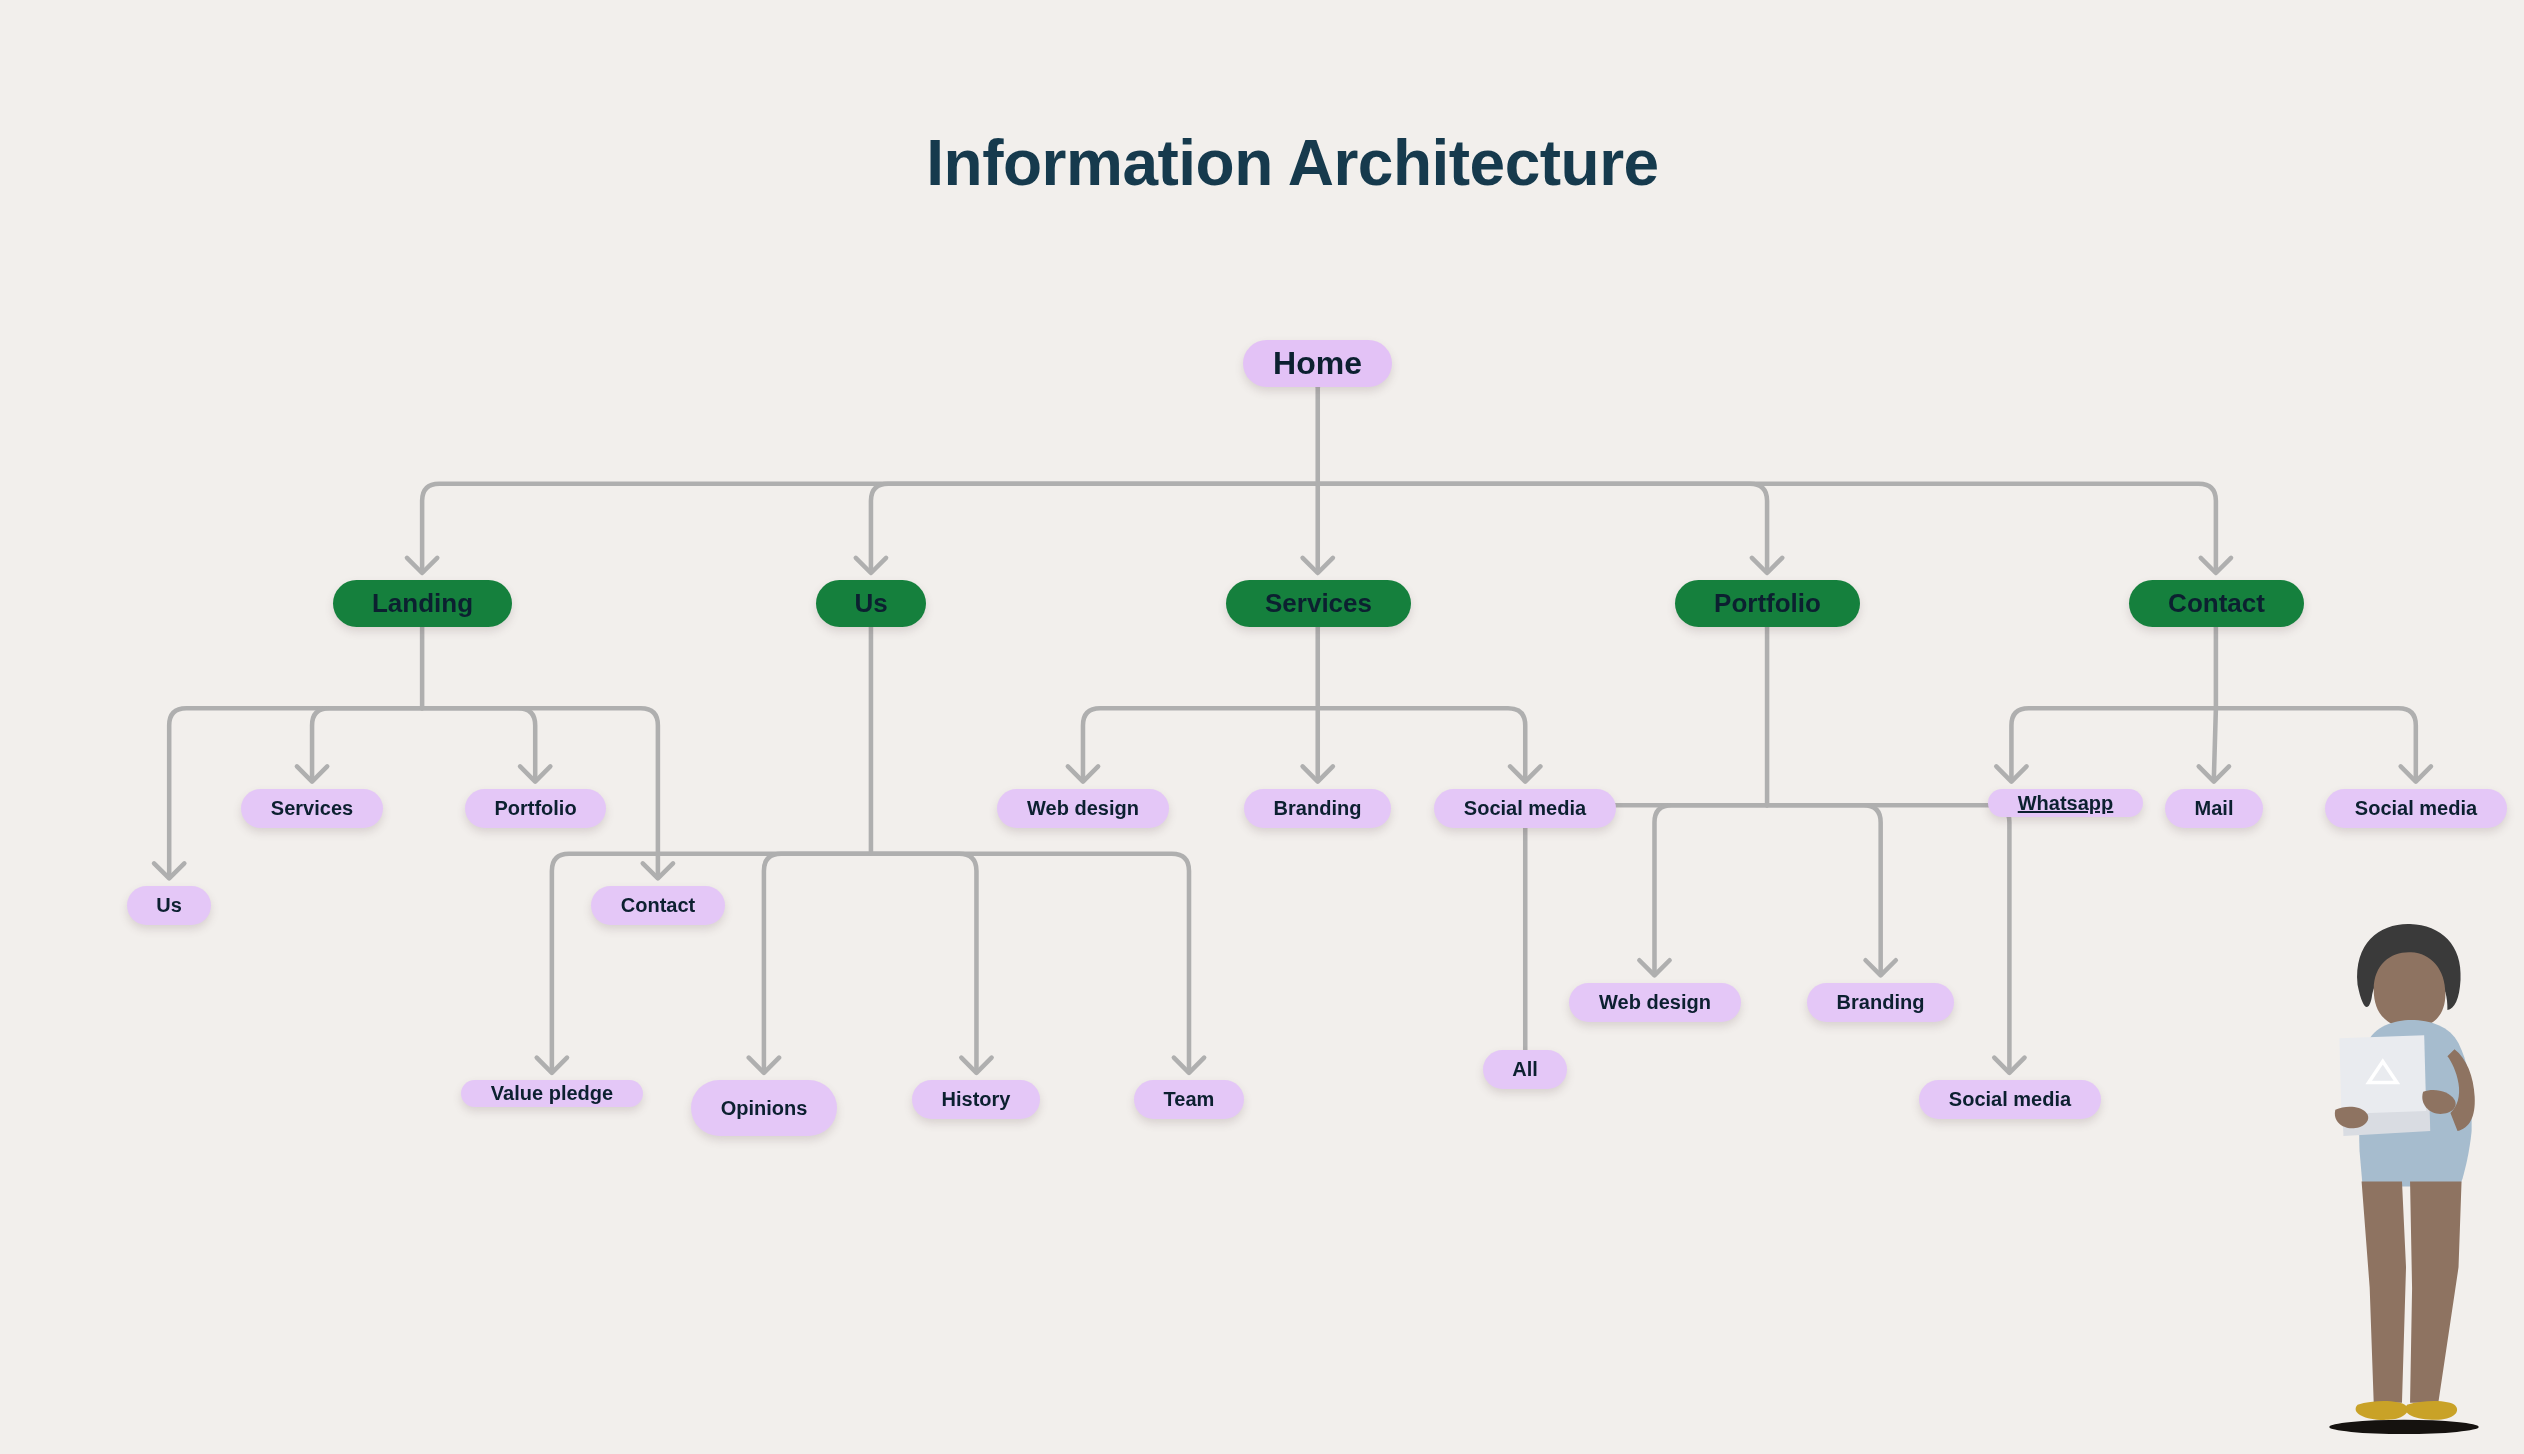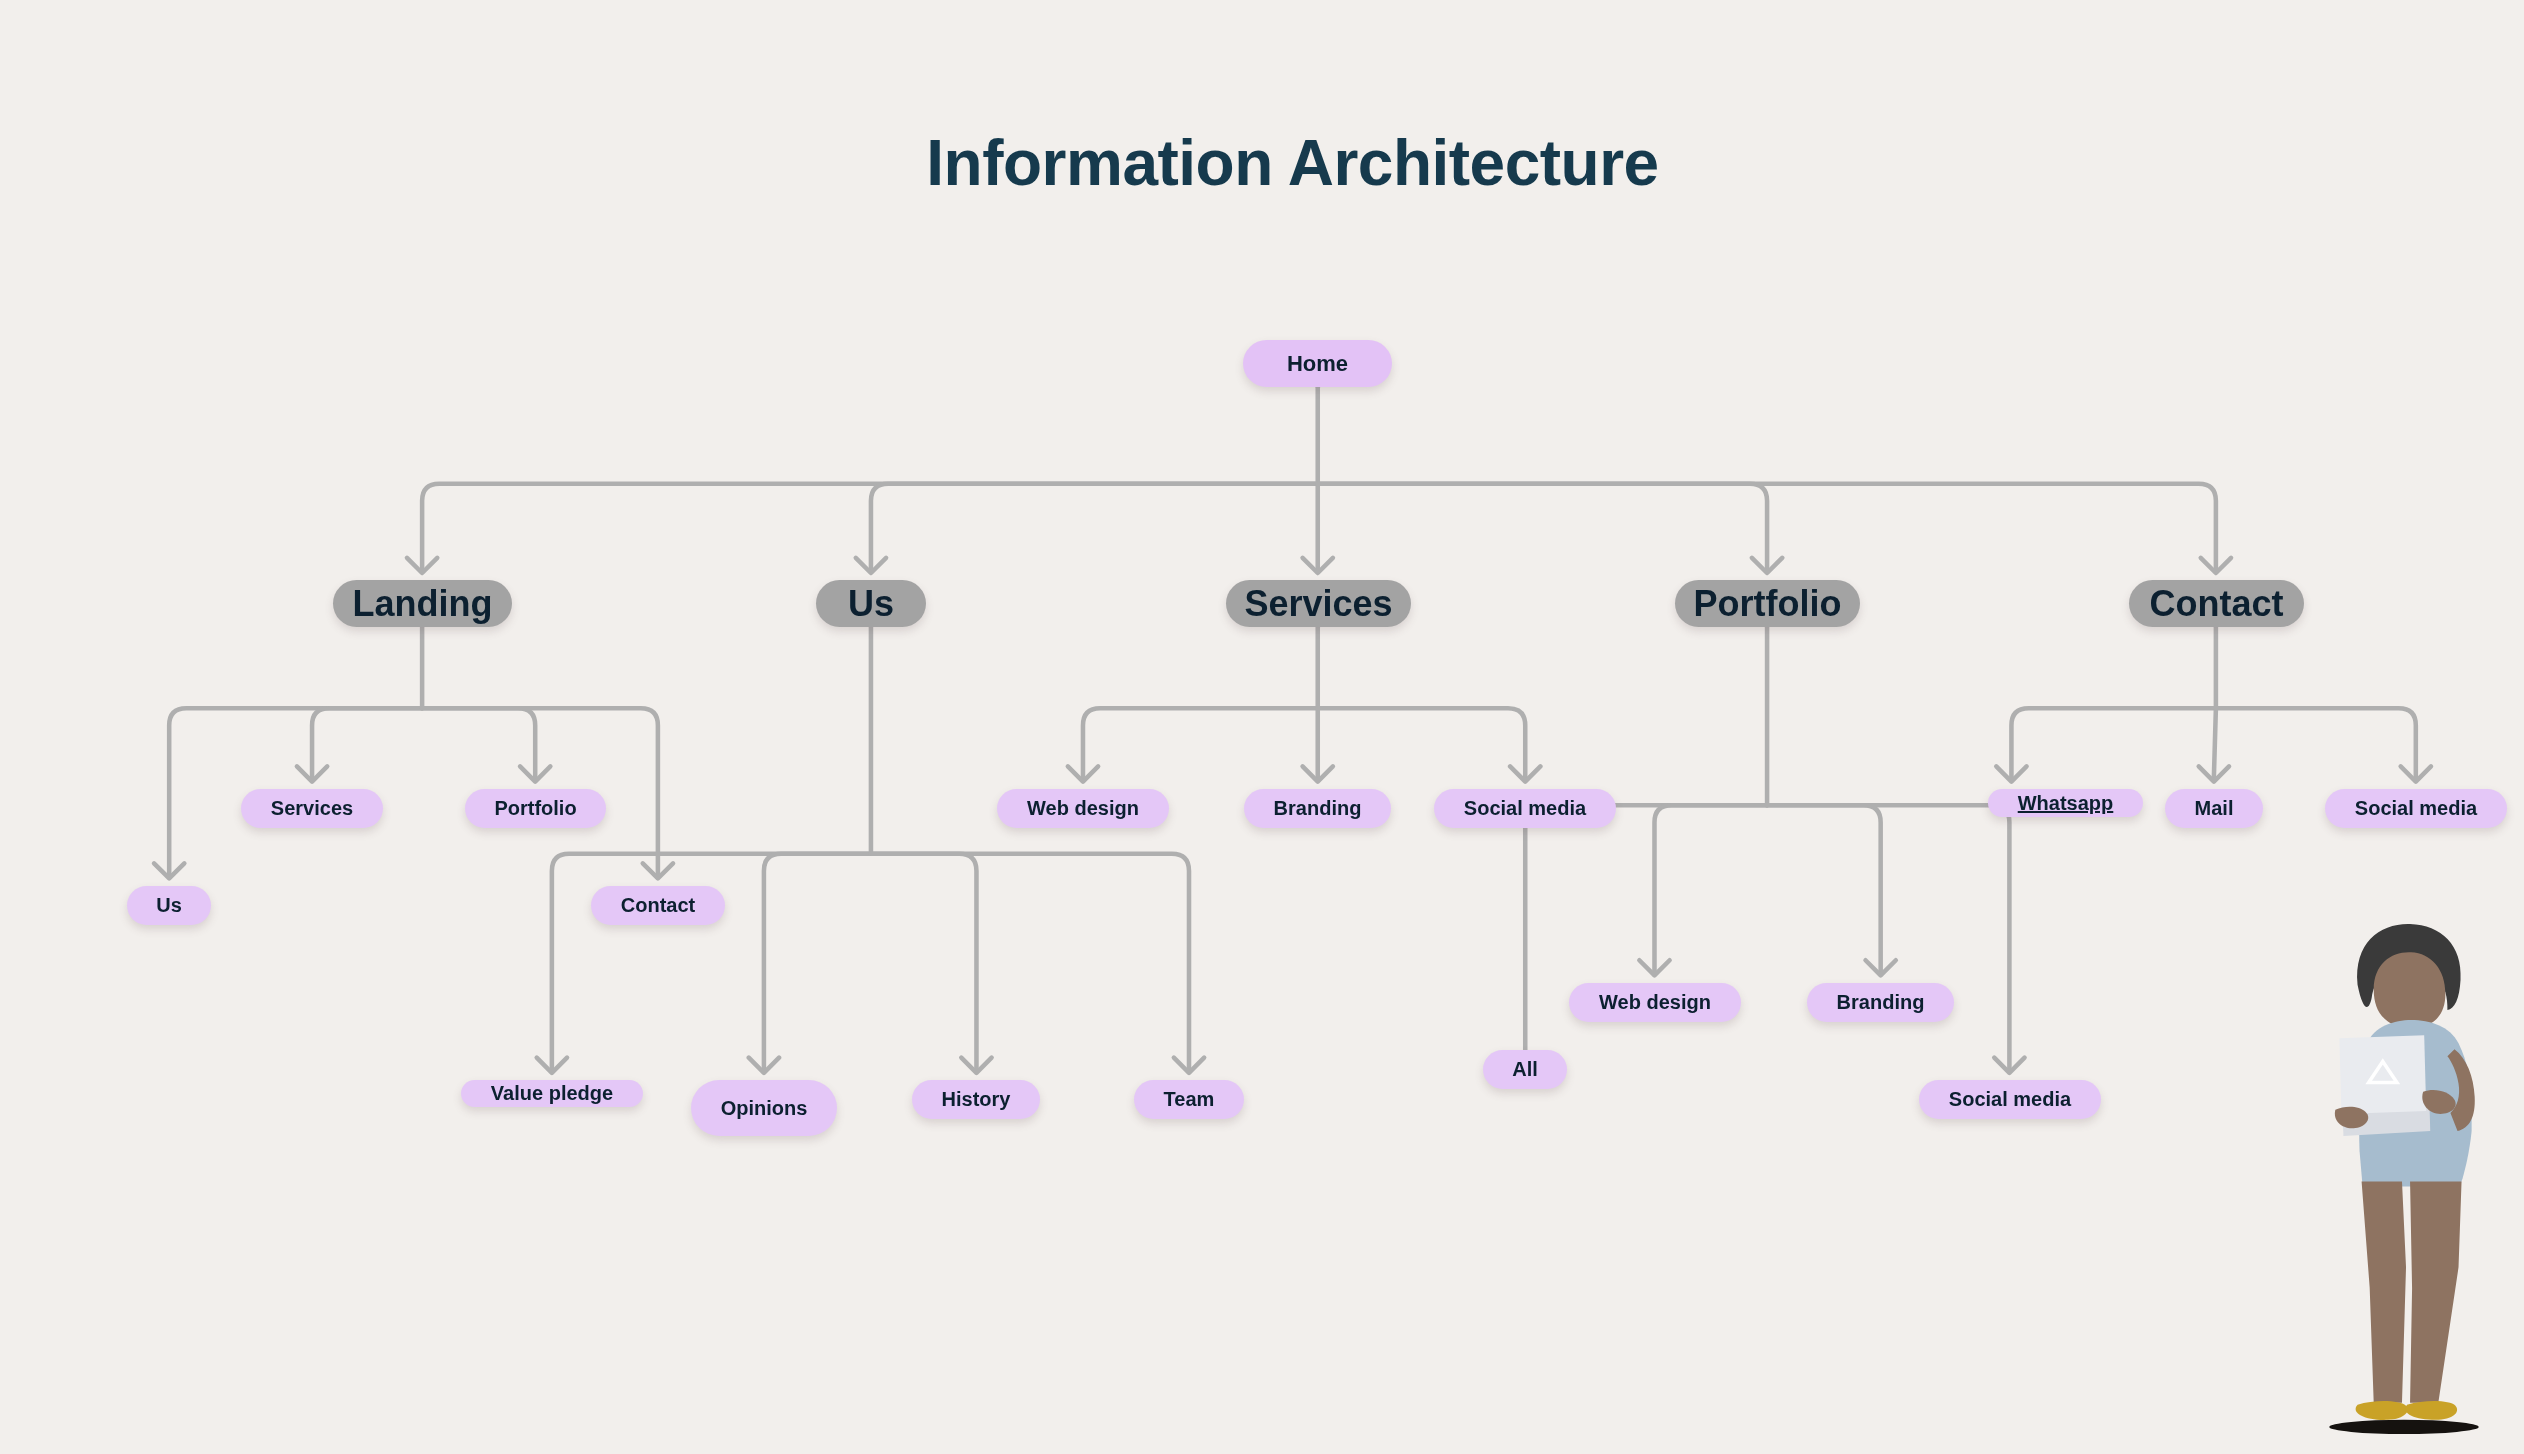--- a/index.html
+++ b/index.html
@@ -51,25 +51,25 @@
     justify-content: center;
     border-radius: 504px;
     color: #0C2030;
     font-weight: 700;
     font-family: "Liberation Sans", sans-serif;
     box-shadow: 0 4.5px 8px rgba(92, 70, 80, 0.17);
     white-space: nowrap;
   }
   .node.lvl1 {
     background: #E3C2F6;
-    font-size: 22px;
+    font-size: 32px;
   }
   .node.lvl2 {
-    background: #a3a3a3;
-    font-size: 36px;
+    background: #15803d;
+    font-size: 26px;
   }
   .node.lvl3 {
     background: #E4C7F7;
     font-size: 20px;
   }
   
   #illustration {
     position: absolute;
     left: 2303px;
     top: 914px;

